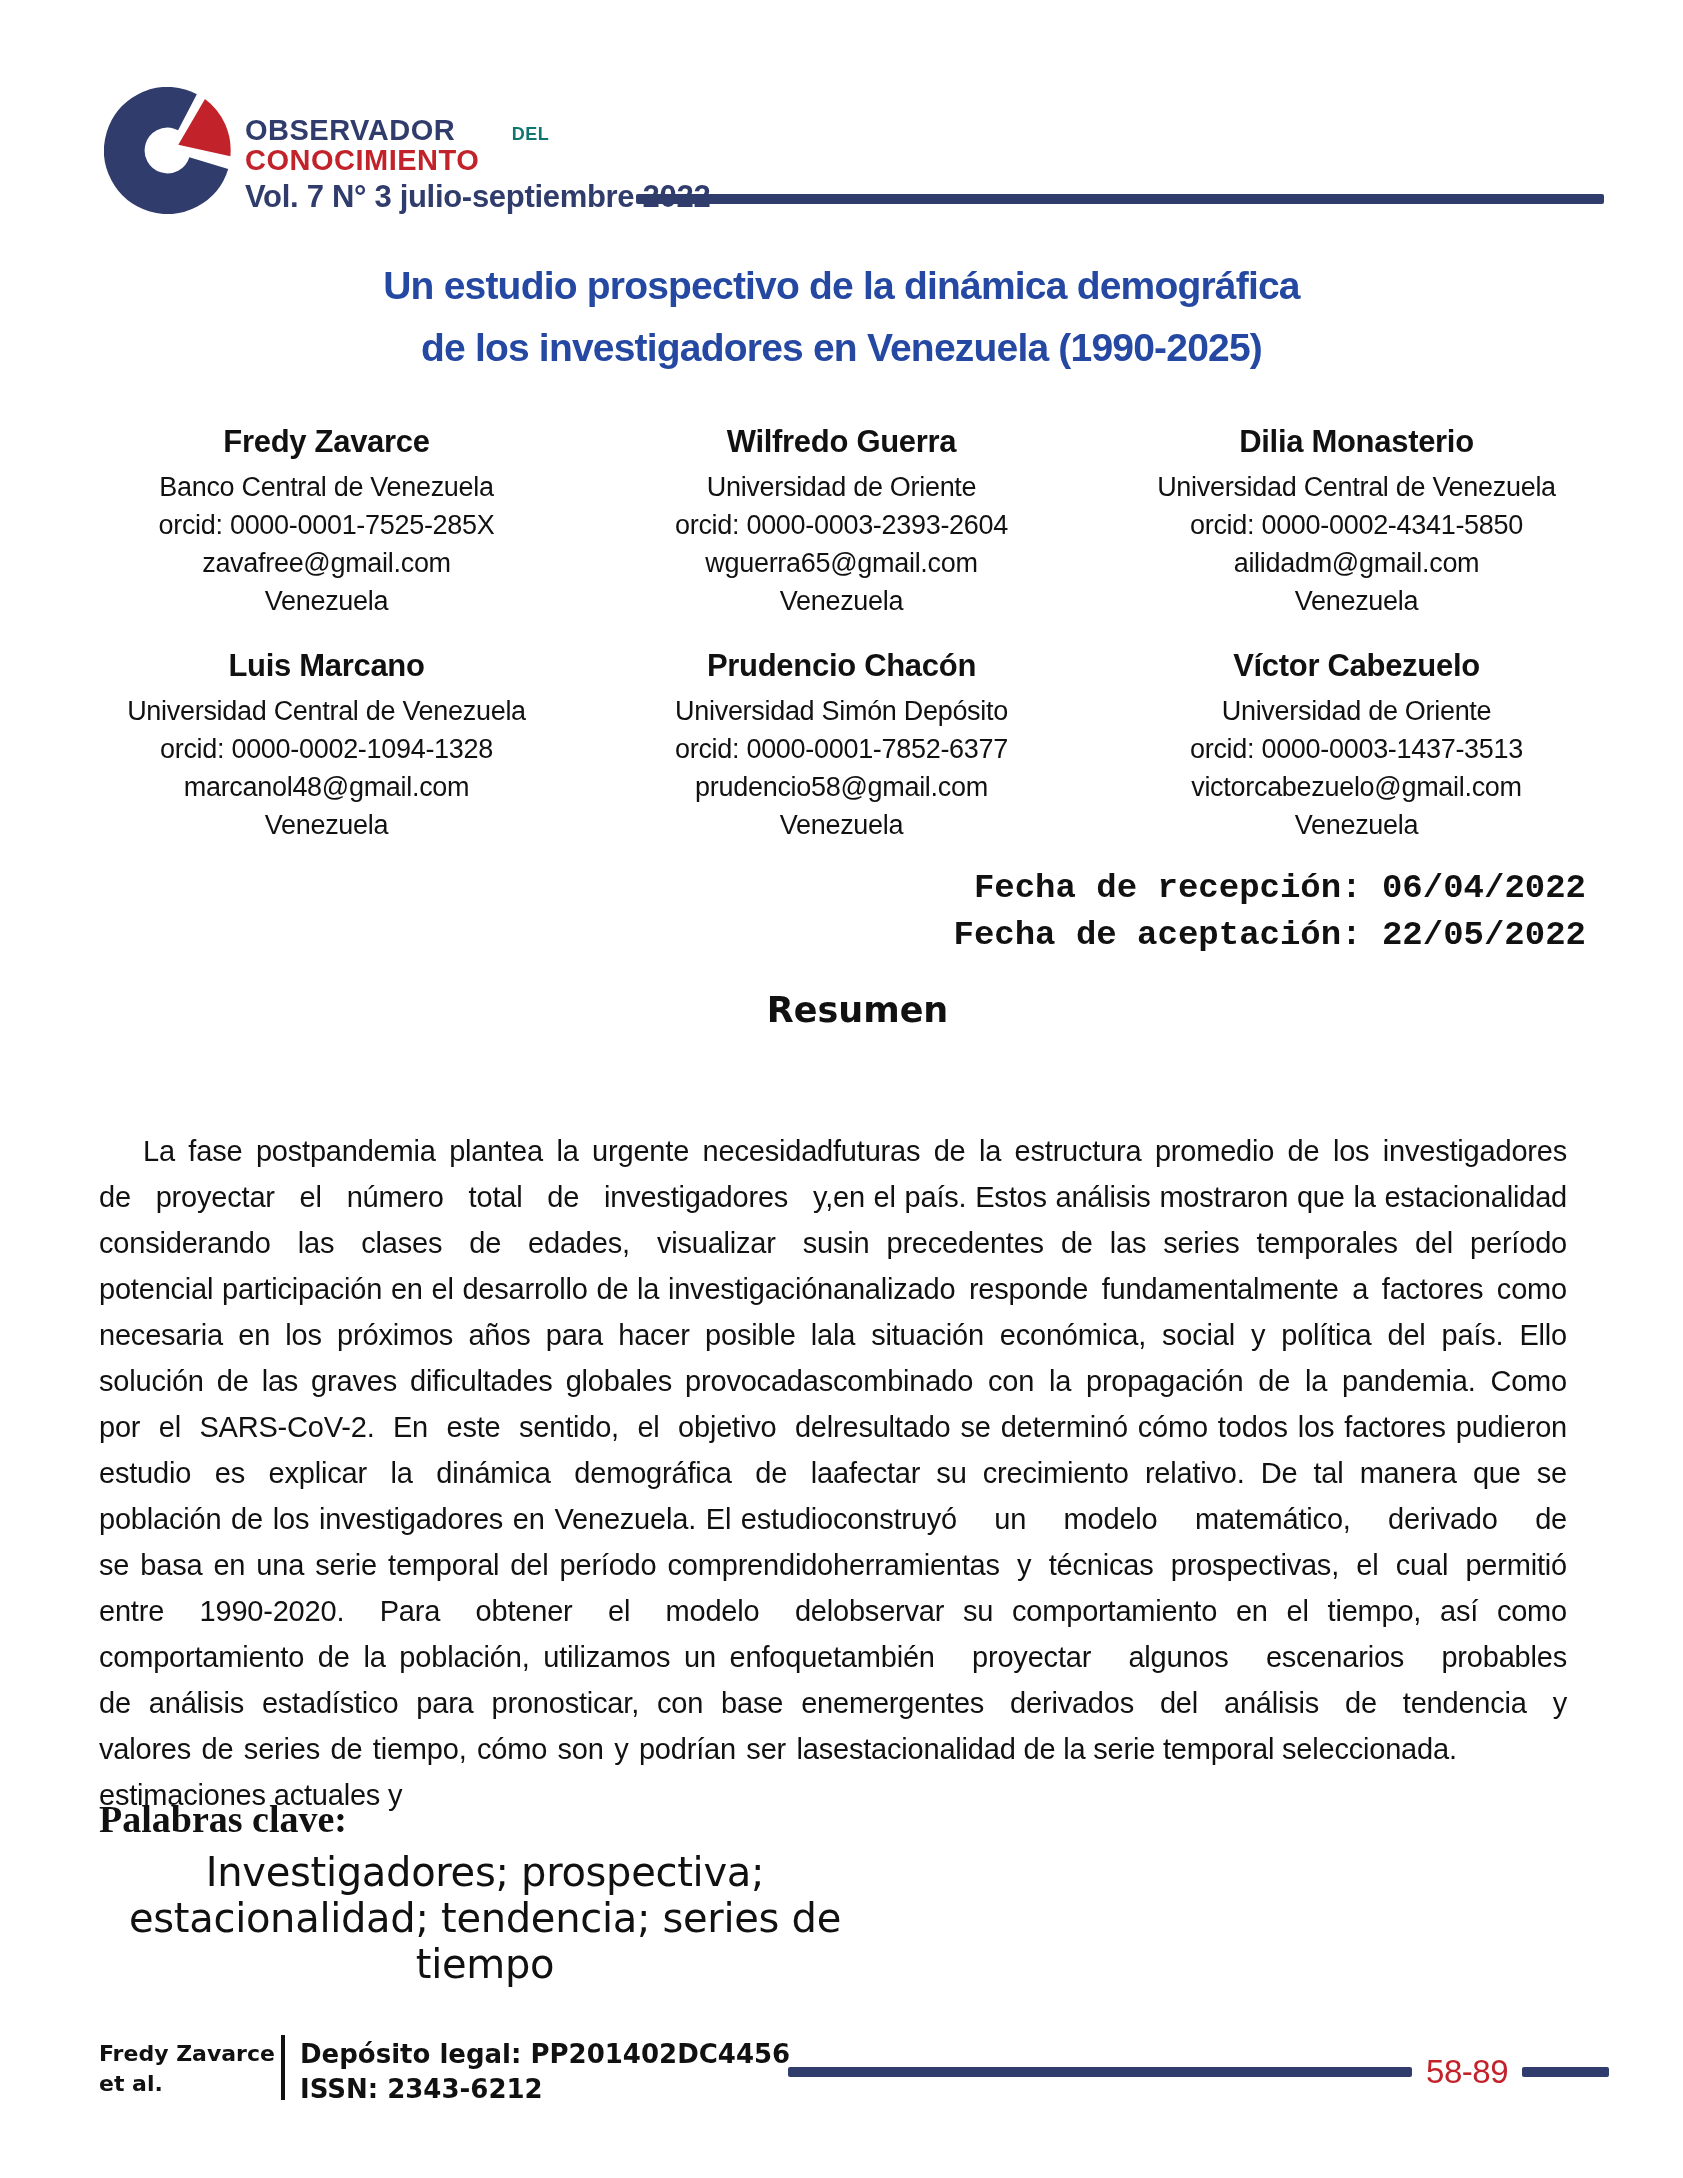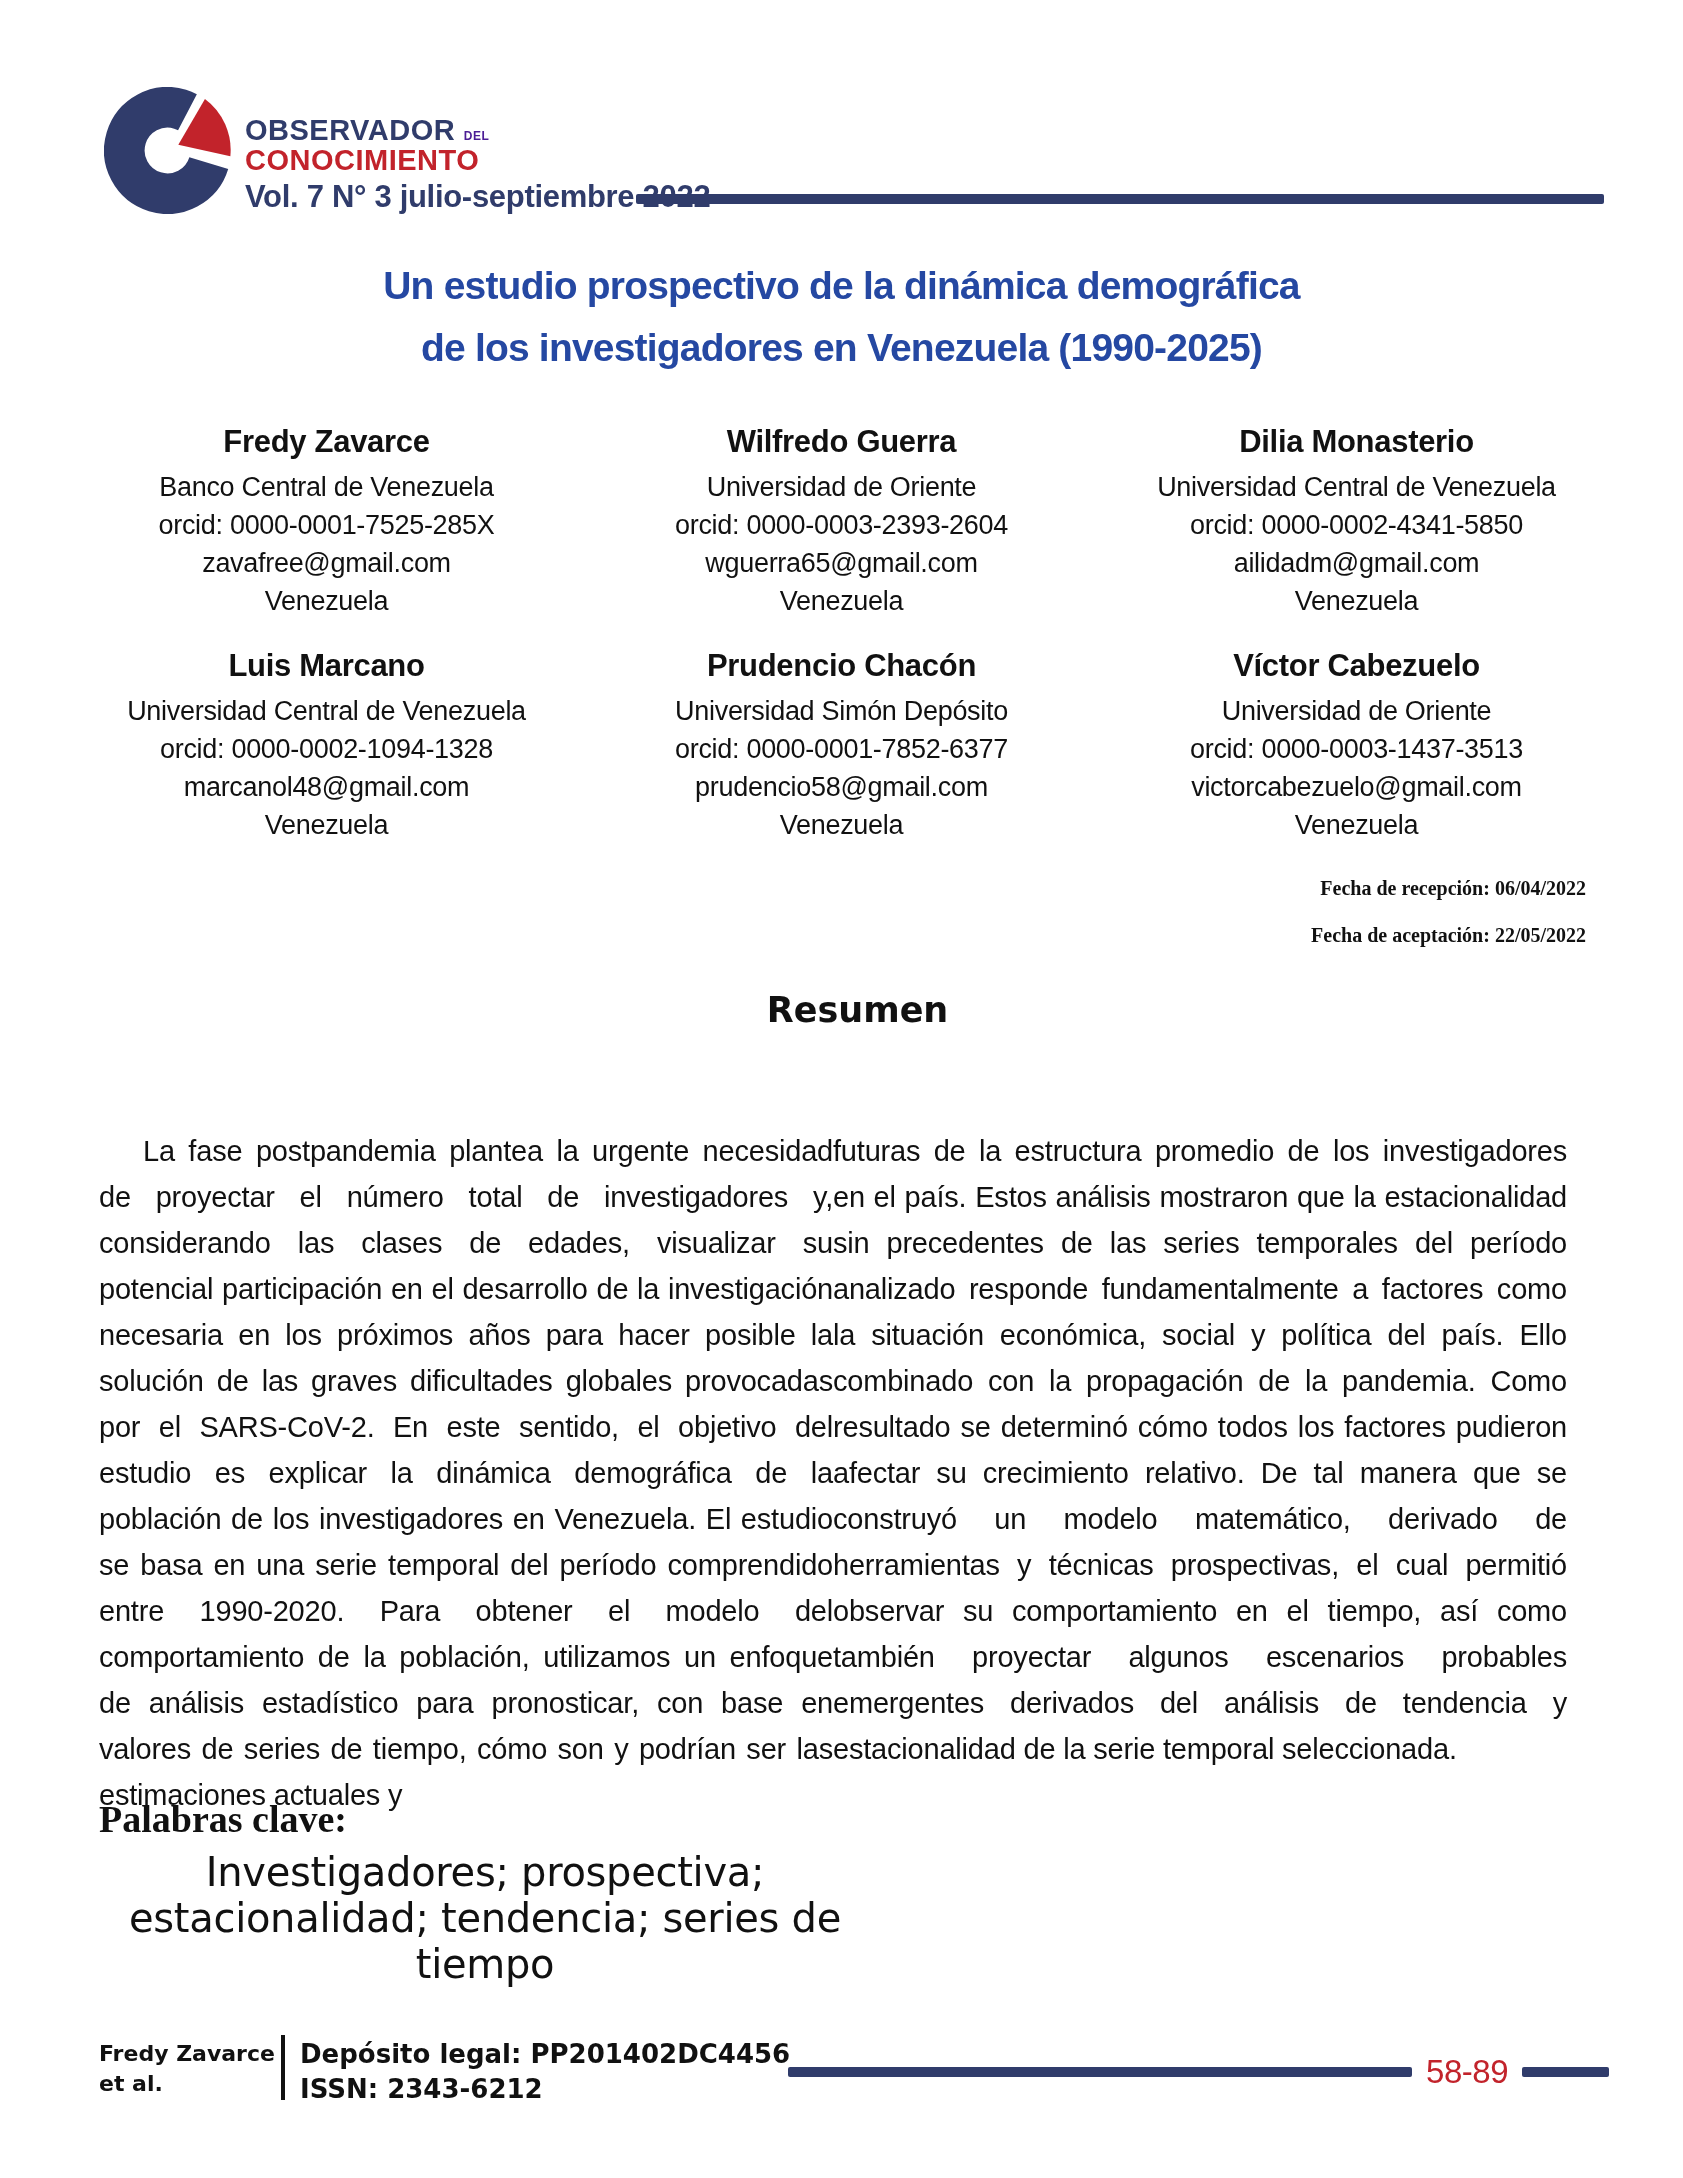--- a/index.html
+++ b/index.html
@@ -11,40 +11,40 @@
     font-family:"Liberation Sans", sans-serif;
     color:#111111;
     overflow:hidden;
   }
 
   
   .masthead { position:absolute; left:104px; top:87px; display:flex; align-items:flex-start; }
   .logo-wrap { width:127px; height:127px; flex:0 0 auto; }
   .mast-text { margin-left:14px; margin-top:28px; line-height:1.04; }
   .mast-line1 { font-weight:bold; font-size:29px; color:#303c6b; letter-spacing:0.5px; }
-  .mast-line1 .del { font-size:12px; color:#4c1d95; letter-spacing:0.5px; }
+  .mast-line1 .del { font-size:18px; color:#0f766e; letter-spacing:0.5px;margin-left:48px; }
   .mast-line2 { font-weight:bold; font-size:29px; color:#c2232b; letter-spacing:0.5px; }
   .mast-issue { font-size:31px; color:#303c6b; font-weight:600; margin-top:6px; letter-spacing:-0.3px; }
   .head-rule { position:absolute; top:194px; left:636px; right:79px; height:10px;
                background:#303c6b; border-radius:2px; }
 
   
   .title-block { position:absolute; top:255px; left:0; width:100%; text-align:center;
                  color:#2548a2; font-weight:bold; font-size:39px; line-height:62px; letter-spacing:-0.8px; }
 
   
   .authors { position:absolute; top:424px; left:94px; width:1495px; }
   .author-row { display:flex; justify-content:space-between; margin-bottom:28px; }
   .author { width:465px; text-align:center; }
   .author .name { font-weight:bold; font-size:31px; margin-bottom:8px; letter-spacing:-0.3px; }
   .author .detail { font-size:27px; line-height:38px; letter-spacing:-0.3px; }
 
   
   .dates { position:absolute; top:865px; right:97px; text-align:right;
-           font-family:Liberation Serif, serif; font-weight:bold; font-size:20px; line-height:47px; }
+           font-family:Liberation Mono, monospace; font-weight:bold; font-size:34px; line-height:47px; }
 
   
   .abstract-heading { position:absolute; top:990px; left:4px; width:100%; text-align:center;
                       font-family:"DejaVu Sans", sans-serif; font-weight:bold; font-size:35px;margin-left:12px; }
   .abstract-cols { position:absolute; top:1128px; left:99px; width:1497px;
                    display:flex; }
   .abstract-col { width:734px; font-size:29px; line-height:46px; text-align:justify; letter-spacing:-0.2px; }
   .abstract-col.first { text-indent:44px; }
 
   

